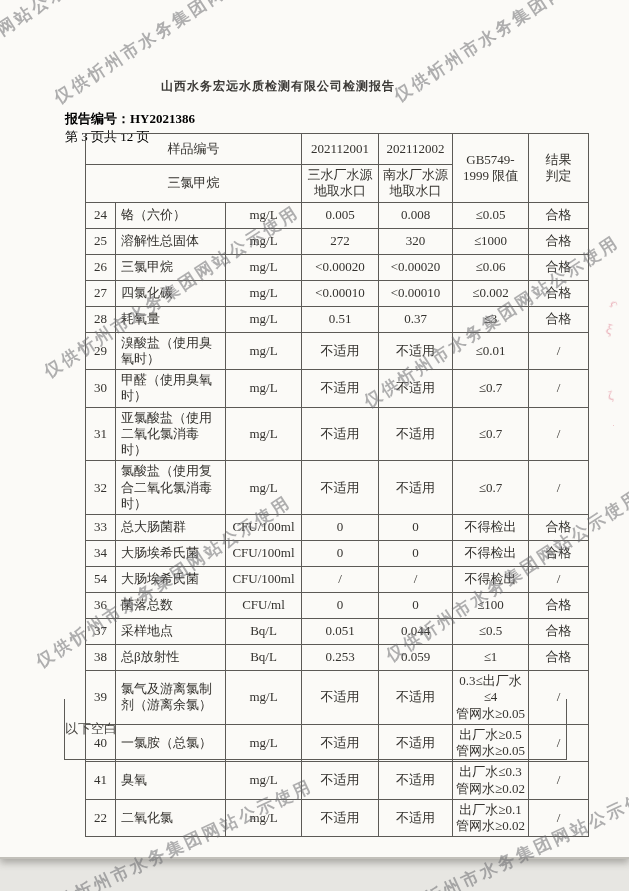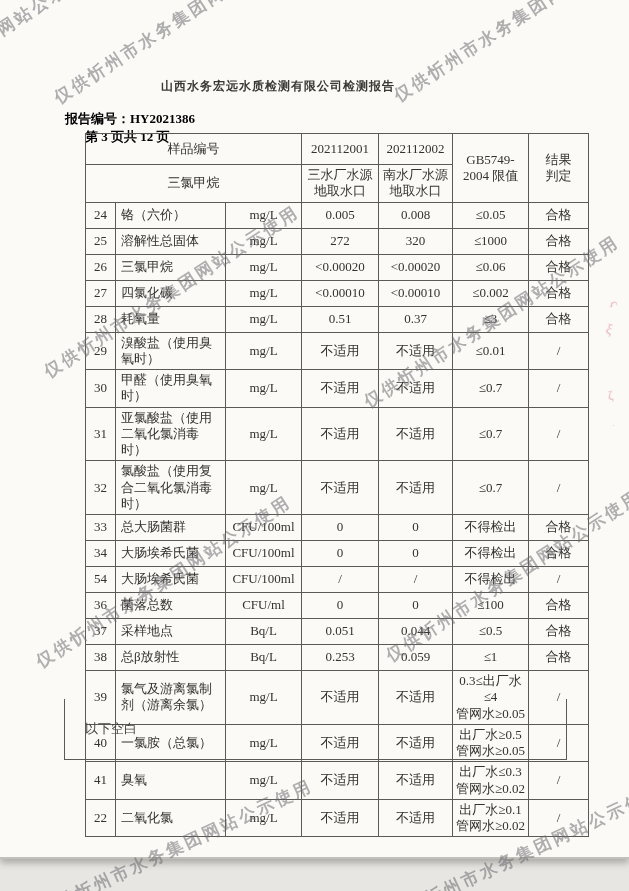--- a/index.html
+++ b/index.html
@@ -18,42 +18,42 @@
   .title {
     position:absolute; top:78px; left:0; width:556px;
     text-align:center; font-size:12px; font-weight:bold;
     letter-spacing:1px; color:#3a3835;
   }
   .meta {
     position:absolute; top:110px; left:65px; width:503px;
     display:flex; justify-content:space-between;
     font-size:13px; font-weight:bold; color:#000000;flex-direction:column;
   }
-  .meta .pageinfo { font-weight:bold;margin-left:20px; }
+  .meta .pageinfo { font-weight:normal; }
   table.report {
     position:absolute; top:133px; left:64px;
     width:503px; border-collapse:collapse; table-layout:fixed;margin-left:21px;
   }
   table.report th, table.report td {
     border:1px solid #5c5a56; text-align:center; vertical-align:middle;
     font-size:13px; font-weight:normal; color:#34322e;
     padding:2px 1px; height:21px; line-height:1.25;
     background:transparent; overflow:hidden;
   }
   col.c0{width:30px} col.c1{width:110px} col.c2{width:76px}
   col.c3{width:77px} col.c4{width:74px} col.c5{width:76px} col.c6{width:60px}
   table.report td.c-param { text-align:left; padding-left:5px; padding-right:3px; }
   table.report th { height:26px; }
   .pre { white-space:pre-line; }
   td.limit-sm { font-size:9px; line-height:1.3; white-space:pre-line; }
   .blankbox {
     position:absolute; top:699px; left:64px; width:503px; height:61px;
     border:1px solid #5c5a56; border-top:none;
     display:flex; align-items:center;
-    font-size:13px; color:#45433f; padding-left:20px; box-sizing:border-box;
+    font-size:13px; color:#45433f; box-sizing:border-box;
   }
   
   .wm {
     position:absolute; white-space:nowrap; z-index:5; pointer-events:none;
     font-size:17px; letter-spacing:3px; font-weight:bold;
     color:rgba(104,104,108,0.52);
     transform:rotate(-33deg); transform-origin:0 50%;
   }
   .wm.wm-b { transform:rotate(-25deg); }
   .wm0{ left:-152px; top:118px; }
@@ -97,21 +97,21 @@
       <col class="c4">
         <col class="c5">
         <col class="c6">
     </colgroup>
     <thead>
       <tr>
         <th colspan="3">样品编号</th>
         <th>202112001</th>
         <th>202112002</th>
         <th rowspan="2" class="pre">GB5749-
-2004 限值</th>
+1999 限值</th>
         <th rowspan="2" class="pre">结果
 判定</th>
       </tr>
       <tr>
         <th colspan="3">三氯甲烷</th>
         <th>三水厂水源地取水口</th>
         <th>南水厂水源地取水口</th>
       </tr>
     </thead>
     <tbody>

